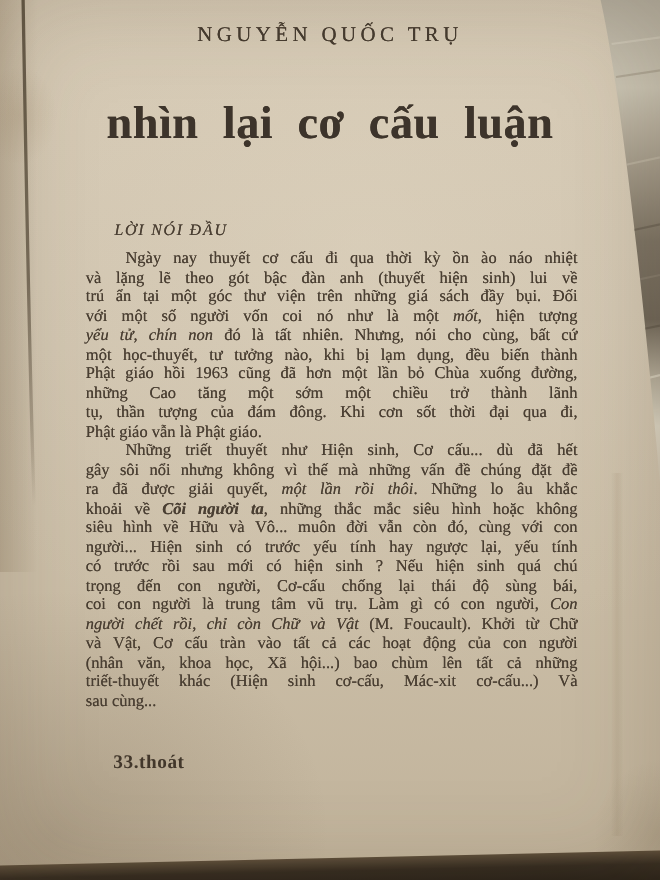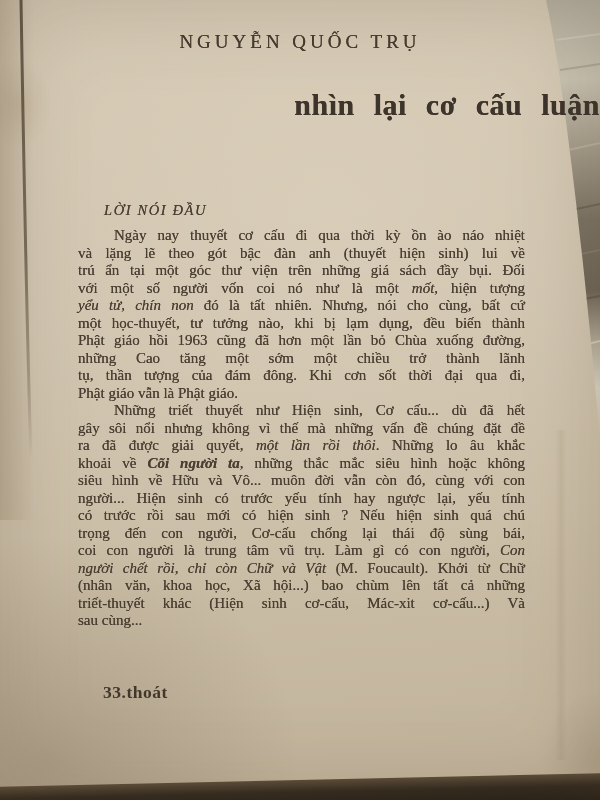--- a/index.html
+++ b/index.html
@@ -24,24 +24,24 @@
   .vignette{position:absolute;inset:0;pointer-events:none;
     box-shadow:inset 0 0 90px rgba(80,62,40,.22);}
   svg{position:absolute;display:block;}
   .fore-edge{right:0;top:0;}
   .crease{left:0;top:0;}
   .bottom-strip{position:absolute;left:-10px;width:620px;height:34px;top:780px;
     transform:rotate(-1.3deg);transform-origin:50% 0;
     background:linear-gradient(#5d4e3a 0%,#332a1f 35%,#211b13 100%);}
 
   .ink{color:#4a3f33;text-shadow:0 0 .4px rgba(64,52,38,.85);}
-  .author{position:absolute;top:31px;left:0;width:100%;text-align:center;
+  .author{position:absolute;top:21px;left:0;width:100%;text-align:center;
     font-size:19px;letter-spacing:4px;color:#453b30;text-shadow:0 0 .5px rgba(64,52,38,.9);}
-  .title{position:absolute;top:88px;left:0;width:100%;text-align:right;
-    font-size:30px;font-weight:bold;letter-spacing:.5px;word-spacing:11px;color:#3d342b;
+  .title{position:absolute;top:88px;left:0;width:100%;text-align:center;
+    font-size:42px;font-weight:bold;letter-spacing:.5px;word-spacing:11px;color:#3d342b;
     text-shadow:0 0 .4px rgba(55,45,33,.8);}
   .section-heading{position:absolute;left:104px;top:202px;font-style:italic;
     font-size:14.5px;letter-spacing:1.6px;}
   .body-text{position:absolute;left:78px;top:227px;width:447px;
     font-size:15px;line-height:17.5px;}
   .bodyline{text-align:justify;text-align-last:justify;}
   .bodyline.first{text-indent:36px;}
   .bodyline.last{text-align-last:left;}
   .i{font-style:italic;margin-top:20px;}
   .b{font-weight:bold;}
@@ -119,20 +119,21 @@
       <div class="bodyline first"><span>Những triết thuyết như Hiện sinh, Cơ cấu... dù đã hết</span></div>
       <div class="bodyline"><span>gây sôi nổi nhưng không vì thế mà những vấn đề chúng đặt đề</span></div>
       <div class="bodyline"><span>ra đã được giải quyết, </span><span class="i">một lần rồi thôi</span><span>. Những lo âu khắc</span></div>
       <div class="bodyline"><span>khoải về </span><span class="i b">Cõi người ta</span><span>, những thắc mắc siêu hình hoặc không</span></div>
       <div class="bodyline"><span>siêu hình về Hữu và Vô... muôn đời vẫn còn đó, cùng với con</span></div>
       <div class="bodyline"><span>người... Hiện sinh có trước yếu tính hay ngược lại, yếu tính</span></div>
       <div class="bodyline"><span>có trước rồi sau mới có hiện sinh ? Nếu hiện sinh quá chú</span></div>
       <div class="bodyline"><span>trọng đến con người, Cơ-cấu chống lại thái độ sùng bái,</span></div>
       <div class="bodyline"><span>coi con người là trung tâm vũ trụ. Làm gì có con người, </span><span class="i">Con</span></div>
       <div class="bodyline"><span class="i">người chết rồi, chỉ còn Chữ và Vật</span><span> (M. Foucault). Khởi từ Chữ</span></div>
+      <div class="bodyline"><span>và Vật, Cơ cấu tràn vào tất cả các hoạt động của con người</span></div>
       <div class="bodyline"><span>(nhân văn, khoa học, Xã hội...) bao chùm lên tất cả những</span></div>
       <div class="bodyline"><span>triết-thuyết khác (Hiện sinh cơ-cấu, Mác-xit cơ-cấu...) Và</span></div>
       <div class="bodyline last"><span>sau cùng...</span></div>
     </div>
 
   <div class="folio">33.thoát</div>
 
   <div class="bottom-strip"></div>
   <div class="vignette"></div>
 </div>

